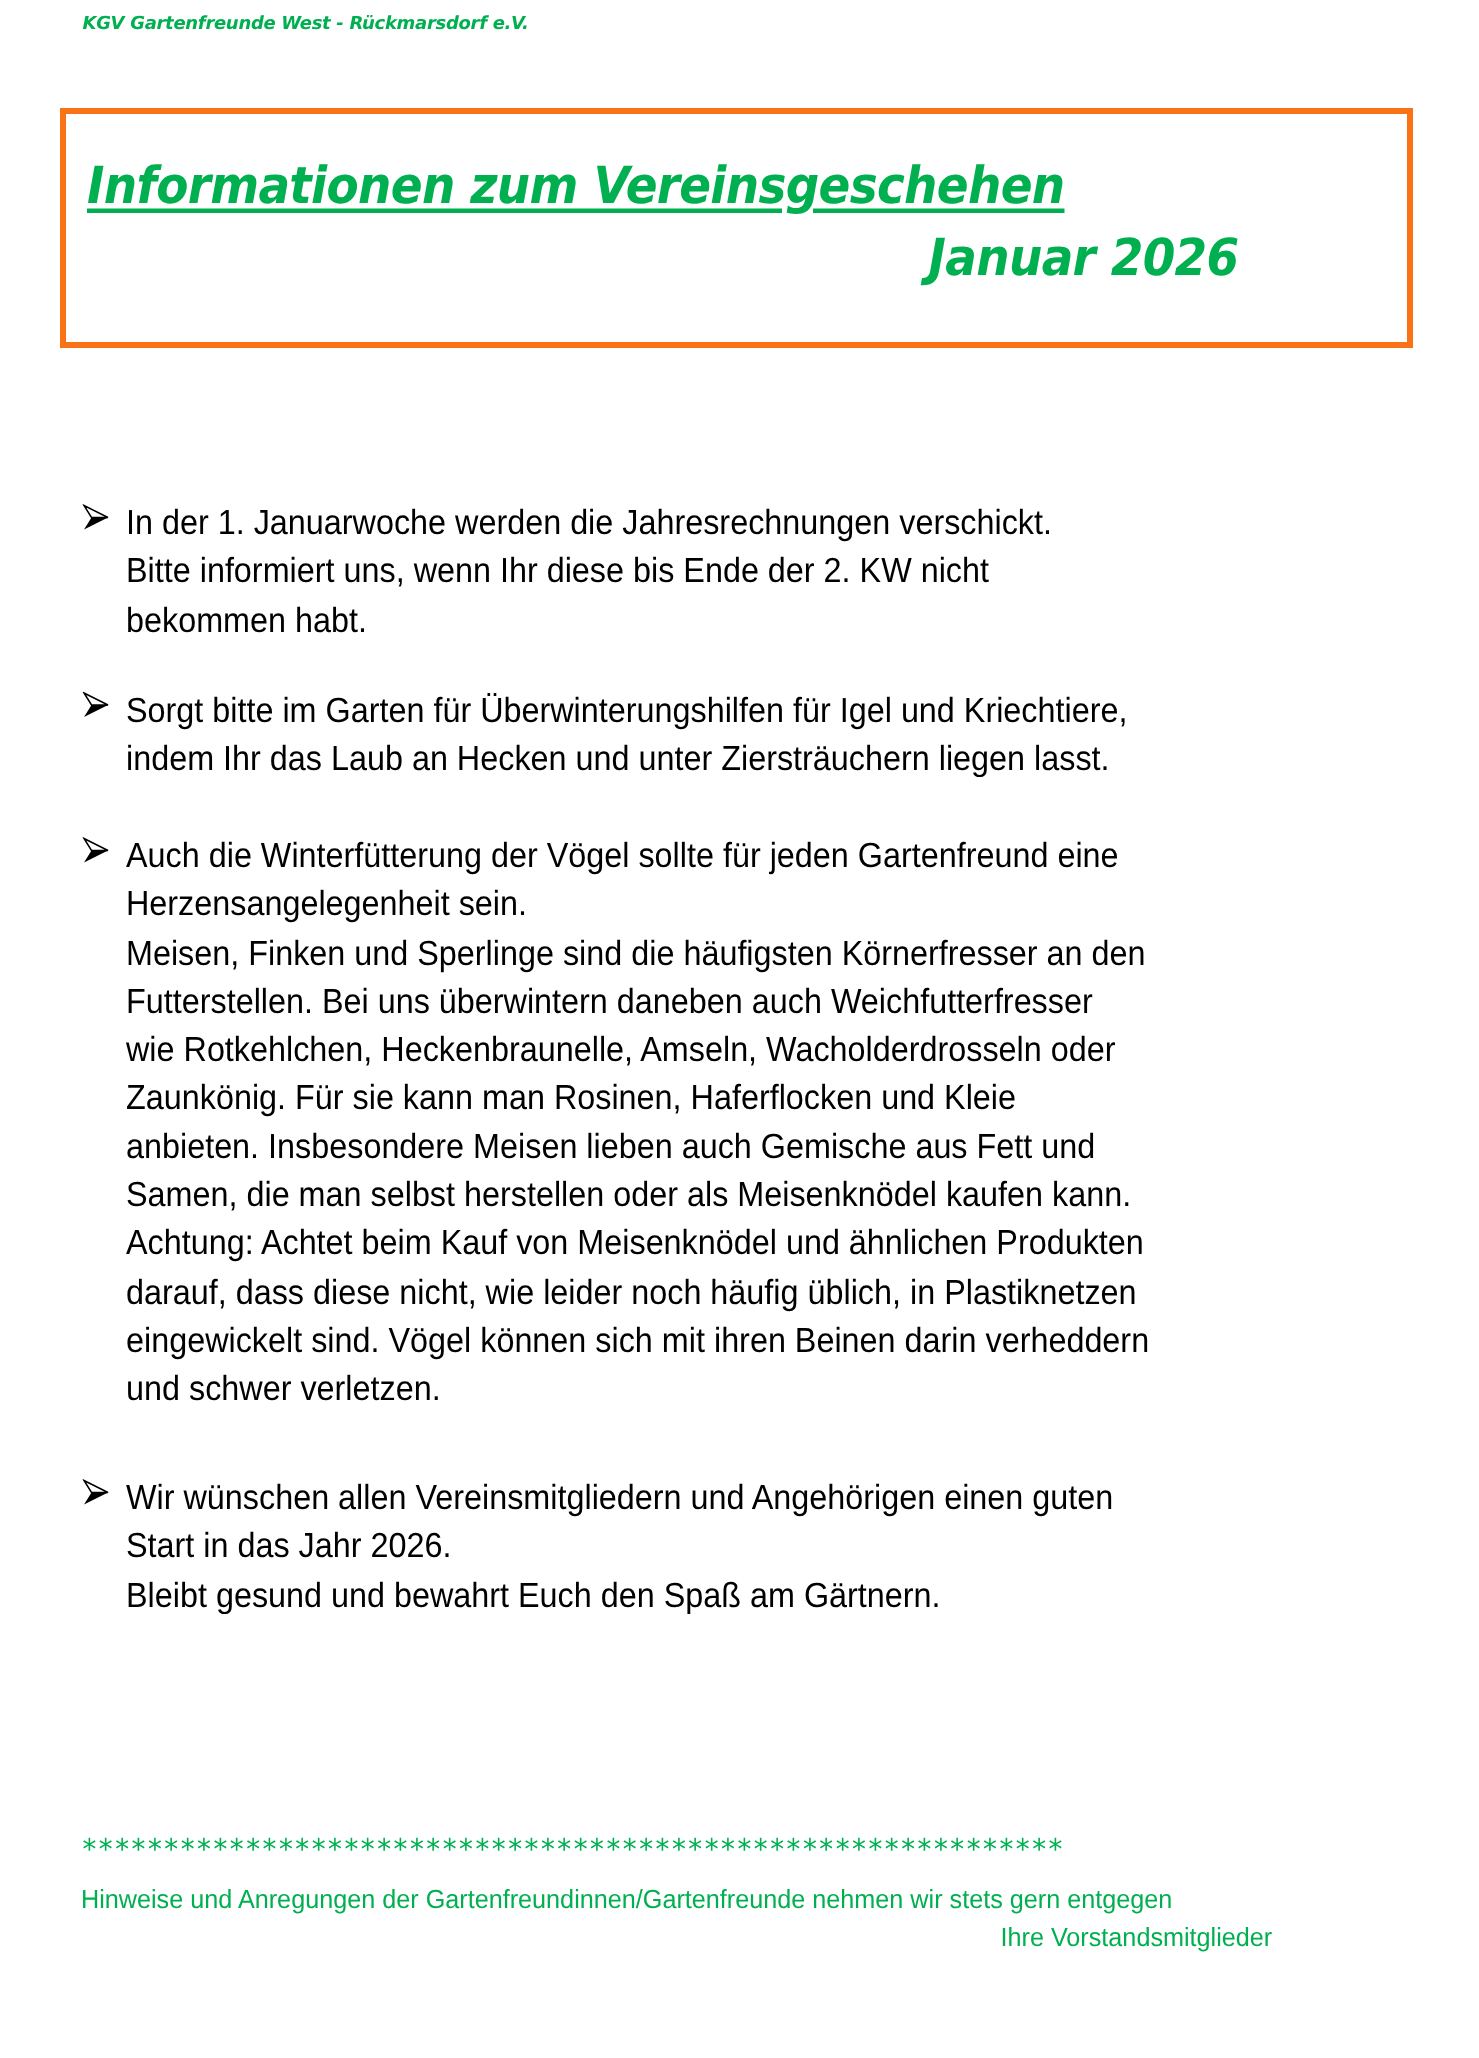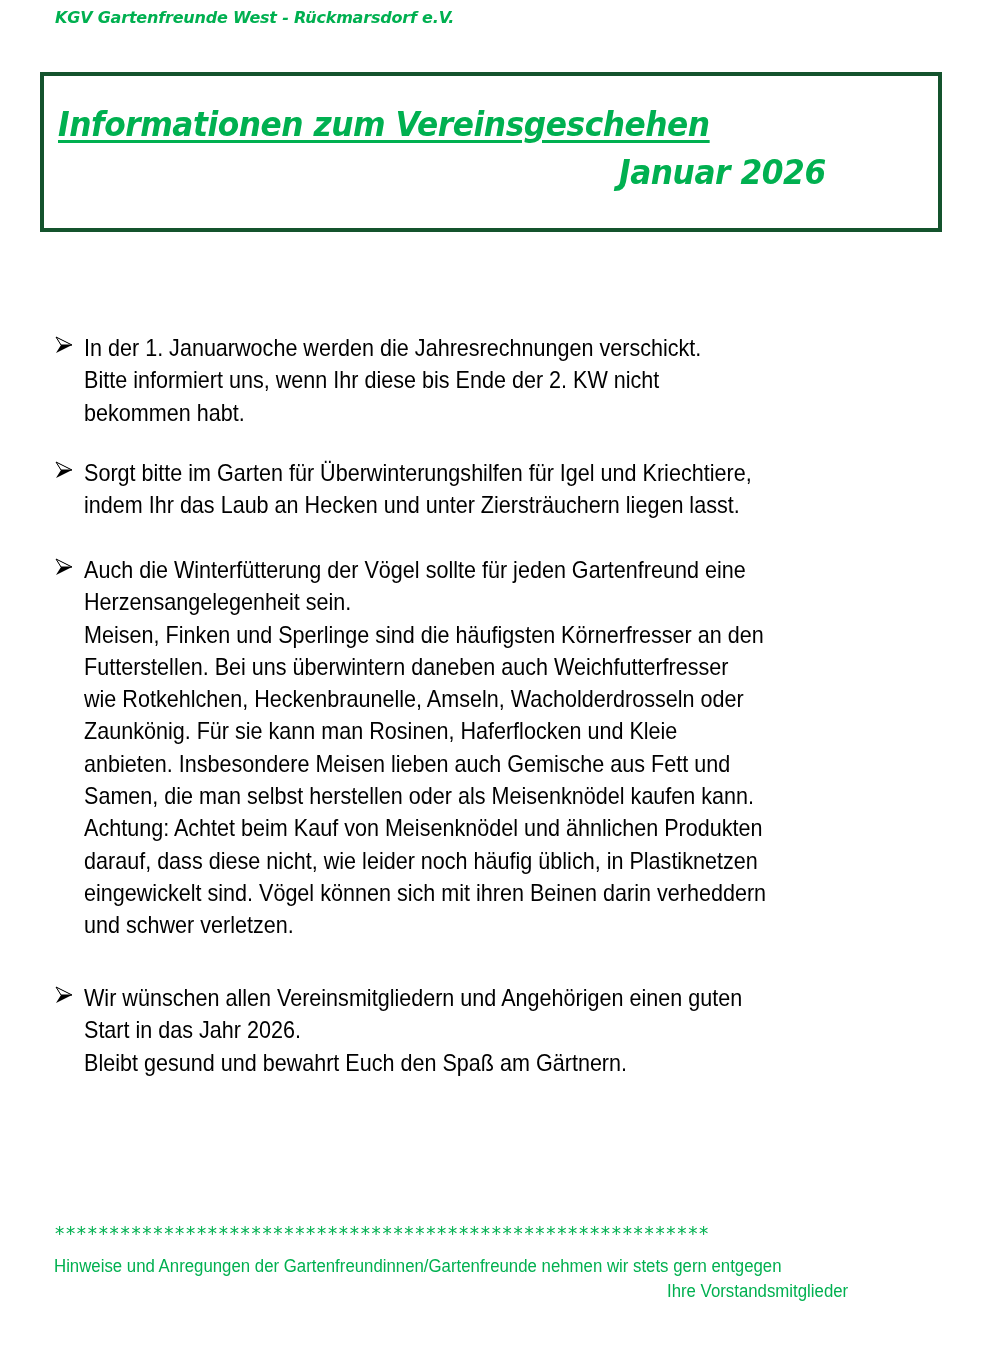--- a/index.html
+++ b/index.html
@@ -1,18 +1,18 @@
 <!DOCTYPE html>
 <html><head>
   <meta charset="utf-8">
   <style>
     html, body { margin: 0; padding: 0; background: #ffffff; }
     body { width: 986px; height: 1372px; position: relative; overflow: hidden; font-family: "DejaVu Sans", sans-serif; }
-    .org { position: absolute; left: 55px; top: 8px; font-size: 16px; font-weight: bold; font-style: italic; color: #00b050; font-family: "DejaVu Sans", sans-serif; letter-spacing: -0.2px; }
-    .title-box { position: absolute; left: 40px; top: 72px; width: 894px; height: 152px; border: 4px solid #14532d; box-sizing: content-box; }
+    .org { position: absolute; left: 55px; top: 8px; font-size: 12px; font-weight: bold; font-style: italic; color: #00b050; font-family: "DejaVu Sans", sans-serif; letter-spacing: -0.2px; }
+    .title-box { position: absolute; left: 40px; top: 72px; width: 894px; height: 152px; border: 4px solid #f97316; box-sizing: content-box; }
     .title1 { position: absolute; left: 14px; top: 28px; font-size: 34px; font-weight: bold; font-style: italic; color: #00b050; text-decoration: underline; text-decoration-thickness: 3px; text-underline-offset: 4px; white-space: nowrap; letter-spacing: -0.5px; font-family: "DejaVu Sans", sans-serif; transform: scaleX(0.92); transform-origin: left; }
     .title2 { position: absolute; right: 112px; top: 76px; font-size: 34px; font-weight: bold; font-style: italic; color: #00b050; white-space: nowrap; letter-spacing: -0.5px; font-family: "DejaVu Sans", sans-serif; transform: scaleX(0.92); transform-origin: right; }
     .items { position: absolute; left: 0; top: 332px; width: 986px; }
     .item { position: absolute; left: 0; width: 986px; }
     .bullet { position: absolute; left: 55px; top: 4px; width: 18px; height: 18px; }
     .text { position: absolute; left: 84px; font-size: 23.2px; line-height: 32.3px; color: #000; font-family: "Liberation Sans", sans-serif; white-space: nowrap; transform: scaleX(0.93); transform-origin: left; }
     .text div { white-space: nowrap; }
     .stars { position: absolute; left: 54px; top: 1222px; font-size: 19px; color: #00b050; font-family: "DejaVu Sans Mono", monospace; letter-spacing: -0.3px; white-space: nowrap; transform: scaleX(0.98); transform-origin: left; }
     .footer1 { position: absolute; left: 54px; top: 1256px; font-size: 17.5px; color: #00b050; font-family: "Liberation Sans", sans-serif; white-space: nowrap; transform: scaleX(0.96); transform-origin: left; }
     .footer2 { position: absolute; left: 667px; top: 1281px; font-size: 17.5px; color: #00b050; font-family: "Liberation Sans", sans-serif; white-space: nowrap; transform: scaleX(0.96); transform-origin: left; }

